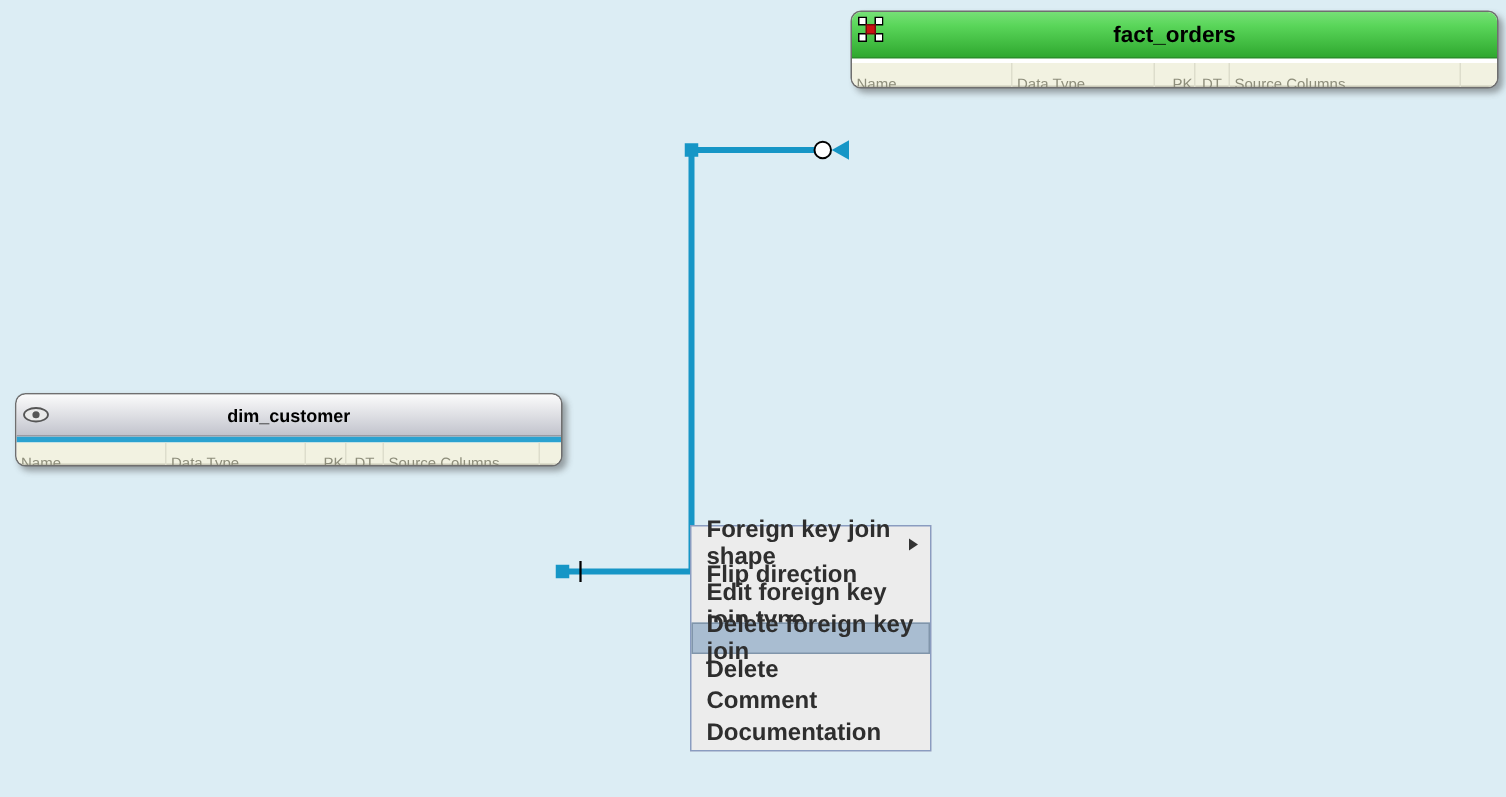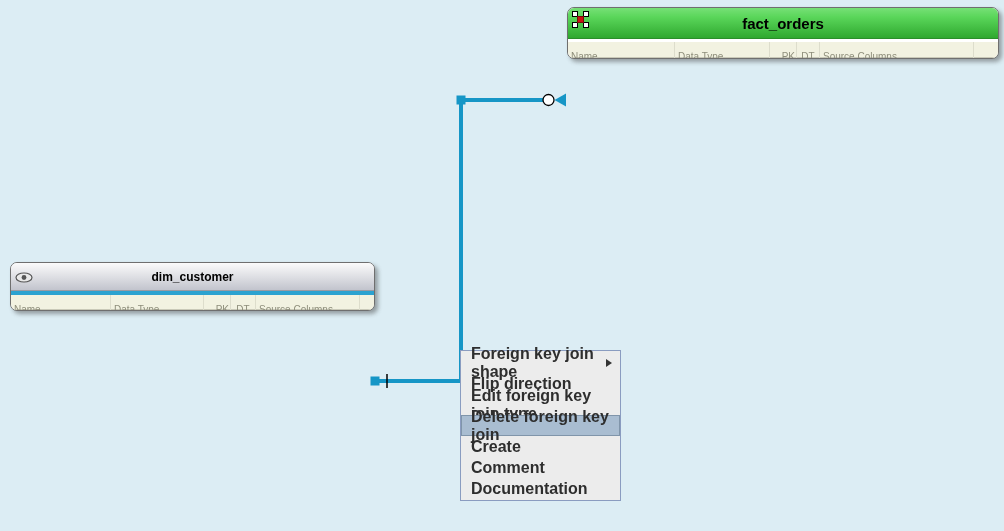--- a/index.html
+++ b/index.html
@@ -102,18 +102,18 @@
         <div class="t-col center">CT</div>
       </div>
     <div class="t-body"></div>
   </div>
 
   <div class="context-menu" id="ctx-menu">
       <div class="menu-item">Foreign key join shape<span class="submenu-arrow"></span></div>
       <div class="menu-item">Flip direction</div>
       <div class="menu-item">Edit foreign key join type</div>
       <div class="menu-item highlight">Delete foreign key join</div>
-      <div class="menu-item">Create</div>
+      <div class="menu-item">Delete</div>
       <div class="menu-item">Comment</div>
       <div class="menu-item">Documentation</div>
     </div>
 
 </div>
 
 </body></html>

